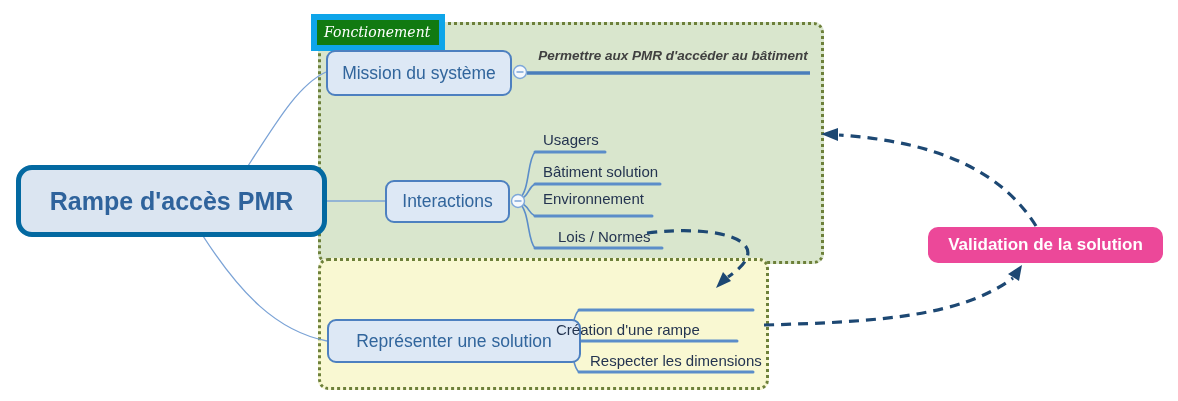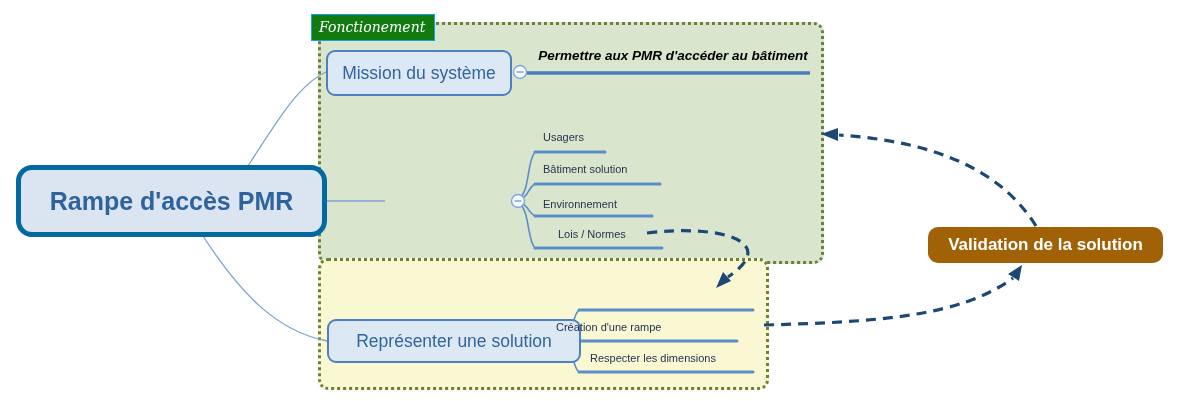--- a/index.html
+++ b/index.html
@@ -8,44 +8,44 @@
     font-family:"Liberation Sans",sans-serif;
   }
   .region{position:absolute;border:3px dotted #6d803a;border-radius:10px;z-index:1;}
   .region.green{left:318px;top:22px;width:500px;height:236px;background:#d9e6cd;}
   .region.yellow{left:318px;top:258px;width:445px;height:126px;background:#f9f8d2;}
   svg.connectors{position:absolute;left:0;top:0;z-index:2;}
   .region-label{
     position:absolute;z-index:3;font-family:"DejaVu Serif",serif;font-style:italic;
     font-size:14px;line-height:1;padding:5px 9px 6px 7px;color:#ffffff;white-space:nowrap;
   }
-  .region-label.green-label{left:311px;top:14px;background:#117a11;border:1px solid #0ea5e9;}
+  .region-label.green-label{left:311px;top:14px;background:#117a11;border:6px solid #0ea5e9;}
   .region-label.yellow-label{left:311px;top:255px;background:#eef200;border:2px solid #8f9c33;}
   .node{
     position:absolute;z-index:3;display:flex;align-items:center;justify-content:center;
     background:#dde8f5;border:2.5px solid #4d80c0;border-radius:9px;
     color:#31659c;font-size:17.5px;white-space:nowrap;box-sizing:border-box;
   }
   .node.root{
     left:16px;top:165px;width:311px;height:72px;border:5px solid #0369a1;border-radius:16px;
     background:#dbe5f1;font-size:25px;font-weight:600;color:#2f639c;
   }
   .node.mission{left:326px;top:50px;width:186px;height:46px;}
   .node.interactions{left:385px;top:180px;width:125px;height:43px;}
   .node.representer{left:327px;top:319px;width:254px;height:44px;}
   .node.validation{
-    left:928px;top:227px;width:235px;height:36px;background:#a16207;border:none;
+    left:928px;top:227px;width:235px;height:36px;background:#ec4899;border:none;
     border-radius:10px;color:#ffffff;font-size:17px;font-weight:700;
   }
   .note{
     position:absolute;z-index:3;left:536px;top:48px;width:274px;text-align:center;
-    font-style:italic;font-weight:600;font-size:13.5px;color:#000000;white-space:nowrap;
+    font-style:italic;font-weight:600;font-size:13.5px;color:#404040;white-space:nowrap;
   }
   .leaf{
-    position:absolute;z-index:3;font-size:11px;color:#243450;white-space:nowrap;line-height:1.2;
+    position:absolute;z-index:3;font-size:15px;color:#243450;white-space:nowrap;line-height:1.2;
   }
 </style>
 </head>
 <body>
 
 <div class="canvas">
 
   <div class="region green"></div>
   <div class="region yellow"></div>
 
@@ -99,24 +99,25 @@
   </svg>
 
   <div class="region-label green-label">Fonctionement</div>
 
   <div class="node root">Rampe d'accès PMR</div>
 
   <div class="node mission">Mission du système</div>
 
   <div class="note">Permettre aux PMR d'accéder au bâtiment</div>
 
+  <div class="node interactions">Interactions</div>
 
   <div class="leaf" style="left:543px;top:131px;">Usagers</div>
   <div class="leaf" style="left:543px;top:163px;">Bâtiment solution</div>
-  <div class="leaf" style="left:543px;top:198px;">Environnement</div>
+  <div class="leaf" style="left:543px;top:190px;">Environnement</div>
   <div class="leaf" style="left:558px;top:228px;">Lois / Normes</div>
 
   <div class="node representer">Représenter une solution</div>
 
   <div class="leaf" style="left:556px;top:321px;">Création d'une rampe</div>
   <div class="leaf" style="left:590px;top:352px;">Respecter les dimensions</div>
 
   <div class="node validation">Validation de la solution</div>
 
 </div>

